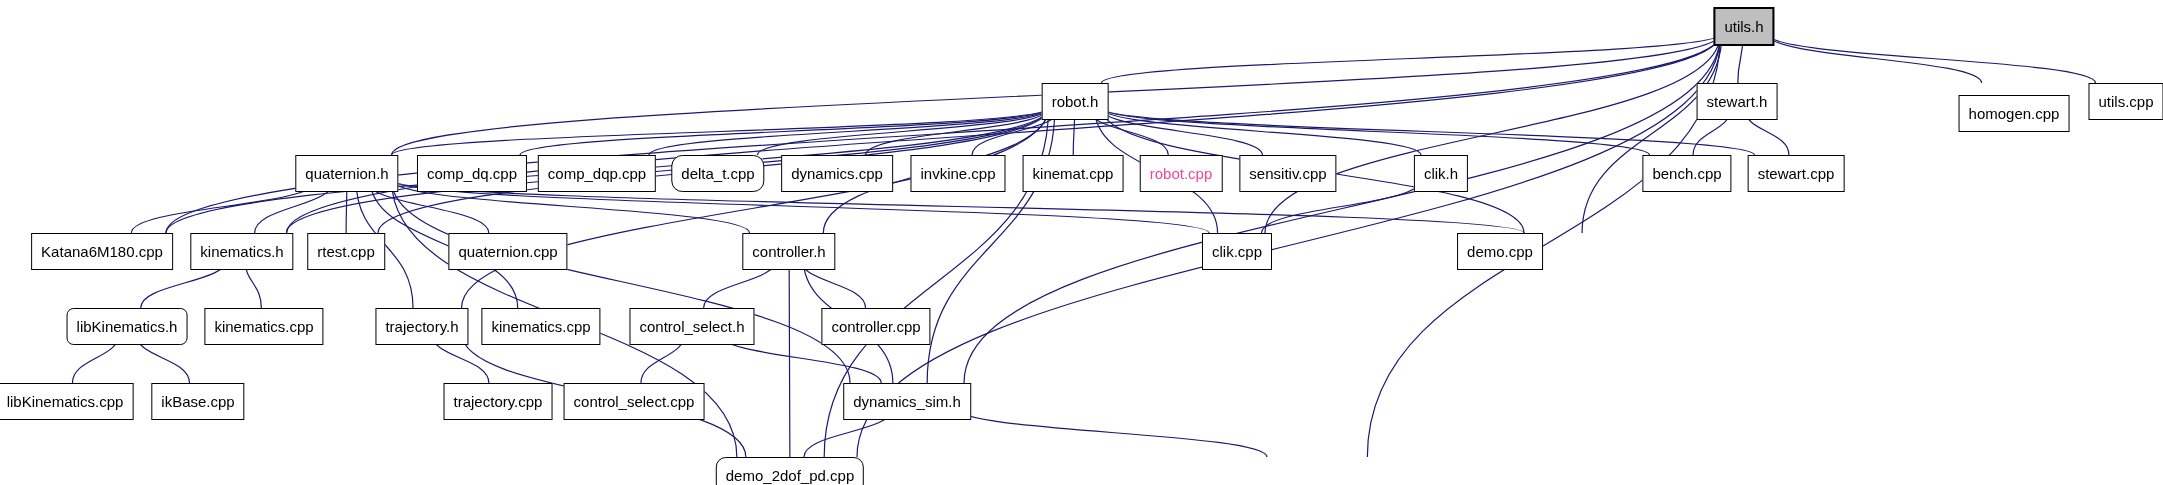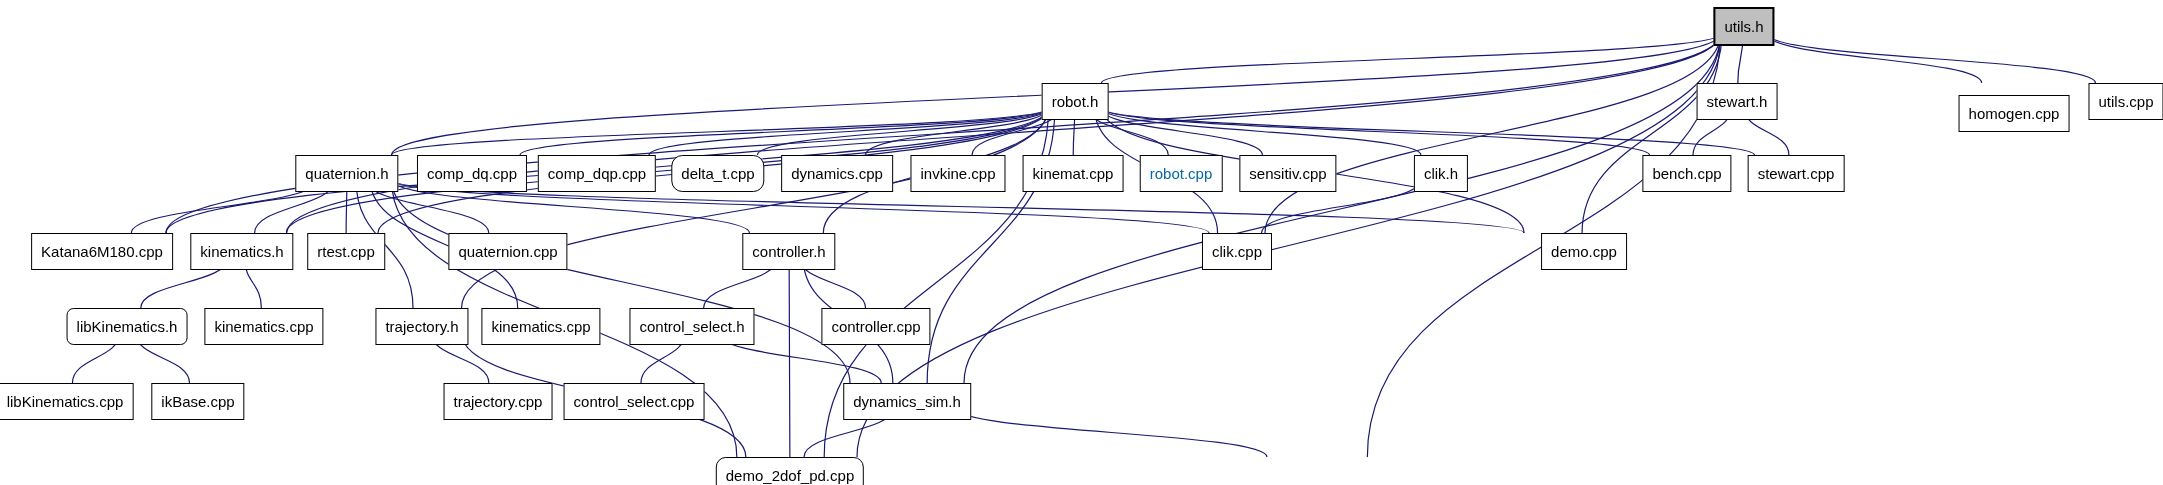--- a/index.html
+++ b/index.html
@@ -121,32 +121,32 @@
     <div class="node" style="left: 1737px; top: 83px; background: rgb(255, 255, 255); border-color: rgb(0, 0, 0); color: rgb(0, 0, 0);">stewart.h</div>
     <div class="node" style="left: 2014px; top: 83px; background: rgb(255, 255, 255); border-color: rgb(0, 0, 0); color: rgb(0, 0, 0); margin-top: 12px;">homogen.cpp</div>
     <div class="node" style="left: 2126px; top: 83px; background: rgb(255, 255, 255); border-color: rgb(0, 0, 0); color: rgb(0, 0, 0);">utils.cpp</div>
     <div class="node" style="left: 347px; top: 155px; background: rgb(255, 255, 255); border-color: rgb(0, 0, 0); color: rgb(0, 0, 0);">quaternion.h</div>
     <div class="node" style="left: 472px; top: 155px; background: rgb(255, 255, 255); border-color: rgb(0, 0, 0); color: rgb(0, 0, 0);">comp_dq.cpp</div>
     <div class="node" style="left: 597px; top: 155px; background: rgb(255, 255, 255); border-color: rgb(0, 0, 0); color: rgb(0, 0, 0);">comp_dqp.cpp</div>
     <div class="node" style="left: 718px; top: 155px; background: rgb(255, 255, 255); border-color: rgb(0, 0, 0); color: rgb(0, 0, 0); border-radius: 11px;">delta_t.cpp</div>
     <div class="node" style="left: 837px; top: 155px; background: rgb(255, 255, 255); border-color: rgb(0, 0, 0); color: rgb(0, 0, 0);">dynamics.cpp</div>
     <div class="node" style="left: 958px; top: 155px; background: rgb(255, 255, 255); border-color: rgb(0, 0, 0); color: rgb(0, 0, 0);">invkine.cpp</div>
     <div class="node" style="left: 1073px; top: 155px; background: rgb(255, 255, 255); border-color: rgb(0, 0, 0); color: rgb(0, 0, 0);">kinemat.cpp</div>
-    <div class="node" style="left: 1181px; top: 155px; background: rgb(255, 255, 255); border-color: rgb(0, 0, 0); color: #0369a1;">robot.cpp</div>
+    <div class="node" style="left: 1181px; top: 155px; background: rgb(255, 255, 255); border-color: rgb(0, 0, 0); color: #ec4899;">robot.cpp</div>
     <div class="node" style="left: 1288px; top: 155px; background: rgb(255, 255, 255); border-color: rgb(0, 0, 0); color: rgb(0, 0, 0);">sensitiv.cpp</div>
     <div class="node" style="left: 1441px; top: 155px; background: rgb(255, 255, 255); border-color: rgb(0, 0, 0); color: rgb(0, 0, 0);">clik.h</div>
     <div class="node" style="left: 1687px; top: 155px; background: rgb(255, 255, 255); border-color: rgb(0, 0, 0); color: rgb(0, 0, 0);">bench.cpp</div>
     <div class="node" style="left: 1796px; top: 155px; background: rgb(255, 255, 255); border-color: rgb(0, 0, 0); color: rgb(0, 0, 0);">stewart.cpp</div>
     <div class="node" style="left: 102px; top: 233px; background: rgb(255, 255, 255); border-color: rgb(0, 0, 0); color: rgb(0, 0, 0);">Katana6M180.cpp</div>
     <div class="node" style="left: 242px; top: 233px; background: rgb(255, 255, 255); border-color: rgb(0, 0, 0); color: rgb(0, 0, 0);">kinematics.h</div>
     <div class="node" style="left: 346px; top: 233px; background: rgb(255, 255, 255); border-color: rgb(0, 0, 0); color: rgb(0, 0, 0);">rtest.cpp</div>
     <div class="node" style="left: 508px; top: 233px; background: rgb(255, 255, 255); border-color: rgb(0, 0, 0); color: rgb(0, 0, 0);">quaternion.cpp</div>
     <div class="node" style="left: 789px; top: 233px; background: rgb(255, 255, 255); border-color: rgb(0, 0, 0); color: rgb(0, 0, 0);">controller.h</div>
     <div class="node" style="left: 1237px; top: 233px; background: rgb(255, 255, 255); border-color: rgb(0, 0, 0); color: rgb(0, 0, 0);">clik.cpp</div>
-    <div class="node" style="left: 1584px; top: 233px; background: rgb(255, 255, 255); border-color: rgb(0, 0, 0); color: rgb(0, 0, 0);">demo.cpp</div>
+    <div class="node" style="left: 1500px; top: 233px; background: rgb(255, 255, 255); border-color: rgb(0, 0, 0); color: rgb(0, 0, 0);">demo.cpp</div>
     <div class="node" style="left: 127px; top: 308px; background: rgb(255, 255, 255); border-color: rgb(0, 0, 0); color: rgb(0, 0, 0); border-radius: 7px;">libKinematics.h</div>
     <div class="node" style="left: 264px; top: 308px; background: rgb(255, 255, 255); border-color: rgb(0, 0, 0); color: rgb(0, 0, 0);">kinematics.cpp</div>
     <div class="node" style="left: 422px; top: 308px; background: rgb(255, 255, 255); border-color: rgb(0, 0, 0); color: rgb(0, 0, 0);">trajectory.h</div>
     <div class="node" style="left: 541px; top: 308px; background: rgb(255, 255, 255); border-color: rgb(0, 0, 0); color: rgb(0, 0, 0);">kinematics.cpp</div>
     <div class="node" style="left: 692px; top: 308px; background: rgb(255, 255, 255); border-color: rgb(0, 0, 0); color: rgb(0, 0, 0);">control_select.h</div>
     <div class="node" style="left: 876px; top: 308px; background: rgb(255, 255, 255); border-color: rgb(0, 0, 0); color: rgb(0, 0, 0);">controller.cpp</div>
     <div class="node" style="left: 65px; top: 383px; background: rgb(255, 255, 255); border-color: rgb(0, 0, 0); color: rgb(0, 0, 0);">libKinematics.cpp</div>
     <div class="node" style="left: 198px; top: 383px; background: rgb(255, 255, 255); border-color: rgb(0, 0, 0); color: rgb(0, 0, 0);">ikBase.cpp</div>
     <div class="node" style="left: 498px; top: 383px; background: rgb(255, 255, 255); border-color: rgb(0, 0, 0); color: rgb(0, 0, 0);">trajectory.cpp</div>
     <div class="node" style="left: 634px; top: 383px; background: rgb(255, 255, 255); border-color: rgb(0, 0, 0); color: rgb(0, 0, 0);">control_select.cpp</div>

